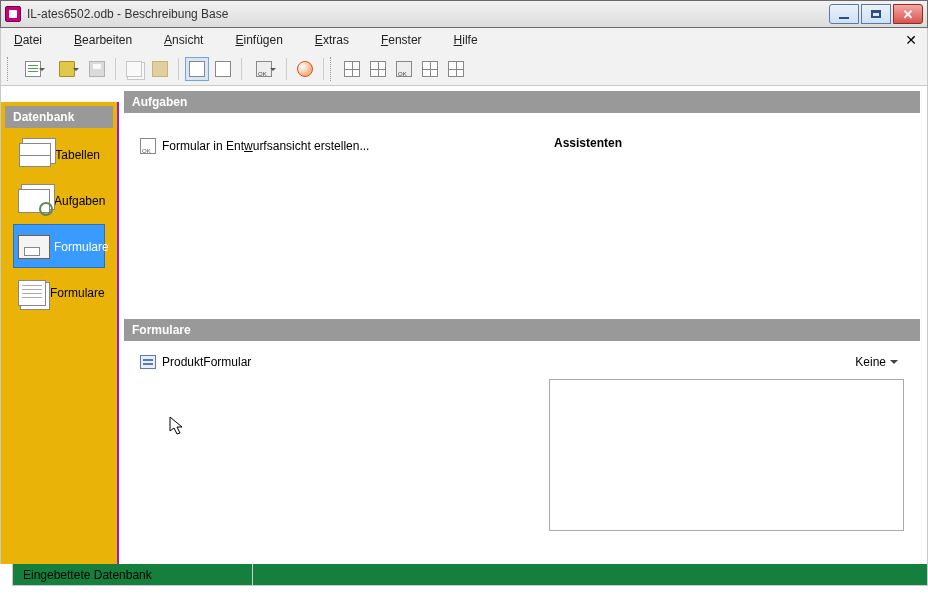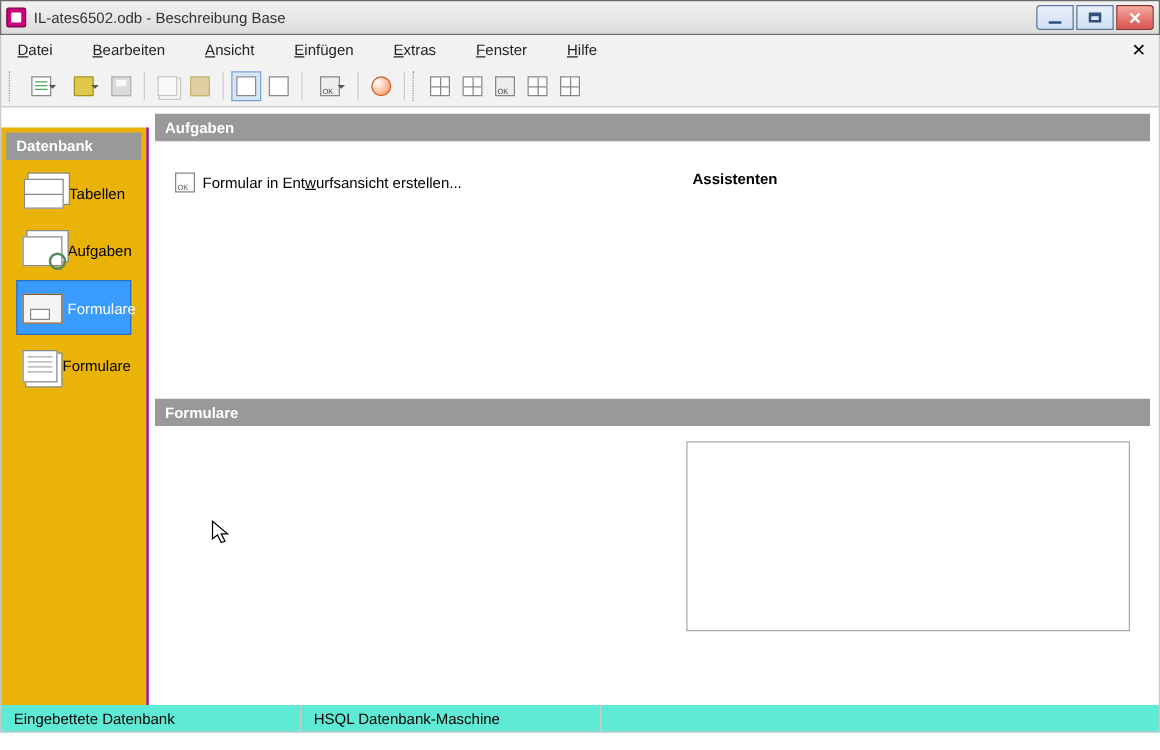--- a/index.html
+++ b/index.html
@@ -84,21 +84,21 @@
   .forms-sec .body { height:calc(100% - 24px); display:flex; flex-direction:column; gap:8px; }
   .forms-top { display:flex; justify-content:space-between; align-items:center; }
   .form-entry { display:flex; align-items:center; gap:6px;}
   .form-ico { width:16px;height:14px;background:#eaf0fb;border:1px solid #5a78c0;position:relative;}
   .form-ico::before{content:"";position:absolute;left:2px;right:2px;top:3px;height:2px;background:#5a78c0;box-shadow:0 4px 0 #5a78c0;}
   .view-select { display:flex; align-items:center; gap:4px; padding:2px 6px;}
   .view-select::after{content:"";border:4px solid transparent;border-top-color:#444;margin-top:3px;}
   .preview-box { align-self:flex-end; width:355px; height:152px; border:1px solid #aaa; background:#fff;}
 
   
-  .statusbar { height:22px; border:1px solid #c9c9c9; border-top:none; background:#5eead4; display:flex; align-items:flex-end; }
+  .statusbar { height:22px; border:1px solid #c9c9c9; border-top:none; background:#15803d; display:flex; align-items:flex-end;margin-left:12px; }
   .status-cell { padding:2px 10px; border-right:1px solid #ccc; height:100%; display:flex; align-items:center; min-width:240px;}
 
   .cursor { position:absolute; pointer-events:none; }
   .cursor svg { width:16px; height:20px; }
 </style>
 </head>
 <body>
 
 <div class="titlebar">
   <div class="app-icon"></div>
@@ -220,28 +220,36 @@
         </div>
         <div class="desc-col">
           <div class="desc-title">Assistenten</div>
         </div>
       </div>
     </div>
 
     <div class="section forms-sec">
       <div class="panel-header">Formulare</div>
       <div class="body">
+        <div class="forms-top">
+          <div class="form-entry">
+            <div class="form-ico"></div>
+            <span>ProduktFormular</span>
+          </div>
+          <div class="view-select">
+            <span>Keine</span>
+          </div>
+        </div>
         <div class="preview-box"></div>
       </div>
     </div>
   </div>
 </div>
 
 <div class="statusbar">
   <div class="status-cell">Eingebettete Datenbank</div>
-  <div class="status-cell">HSQL Datenbank-Maschine</div>
 </div>
 
 <div class="cursor" style="left:169px; top:416px;">
   <svg viewBox="0 0 16 20">
       <path d="M1 1 L1 15 L5 12 L8 18 L11 17 L8 11 L13 11 Z" fill="#fff" stroke="#000" stroke-width="1"></path>
     </svg>
 </div>
 
 </body></html>

